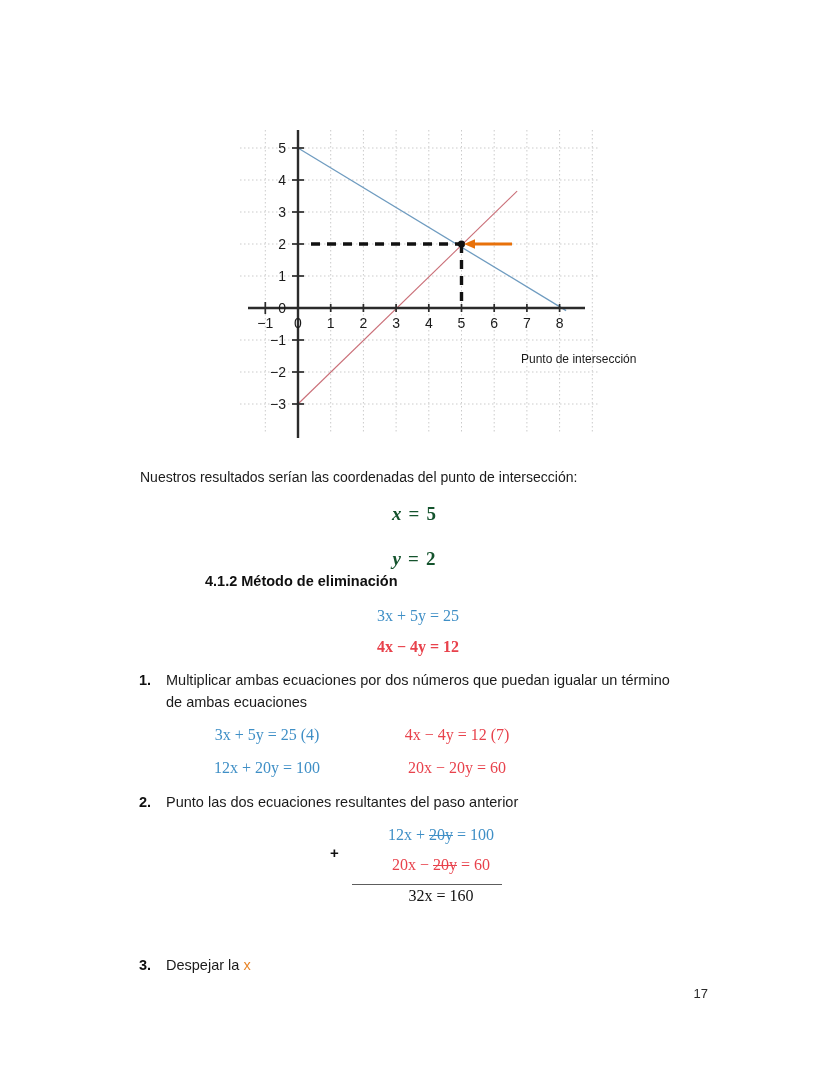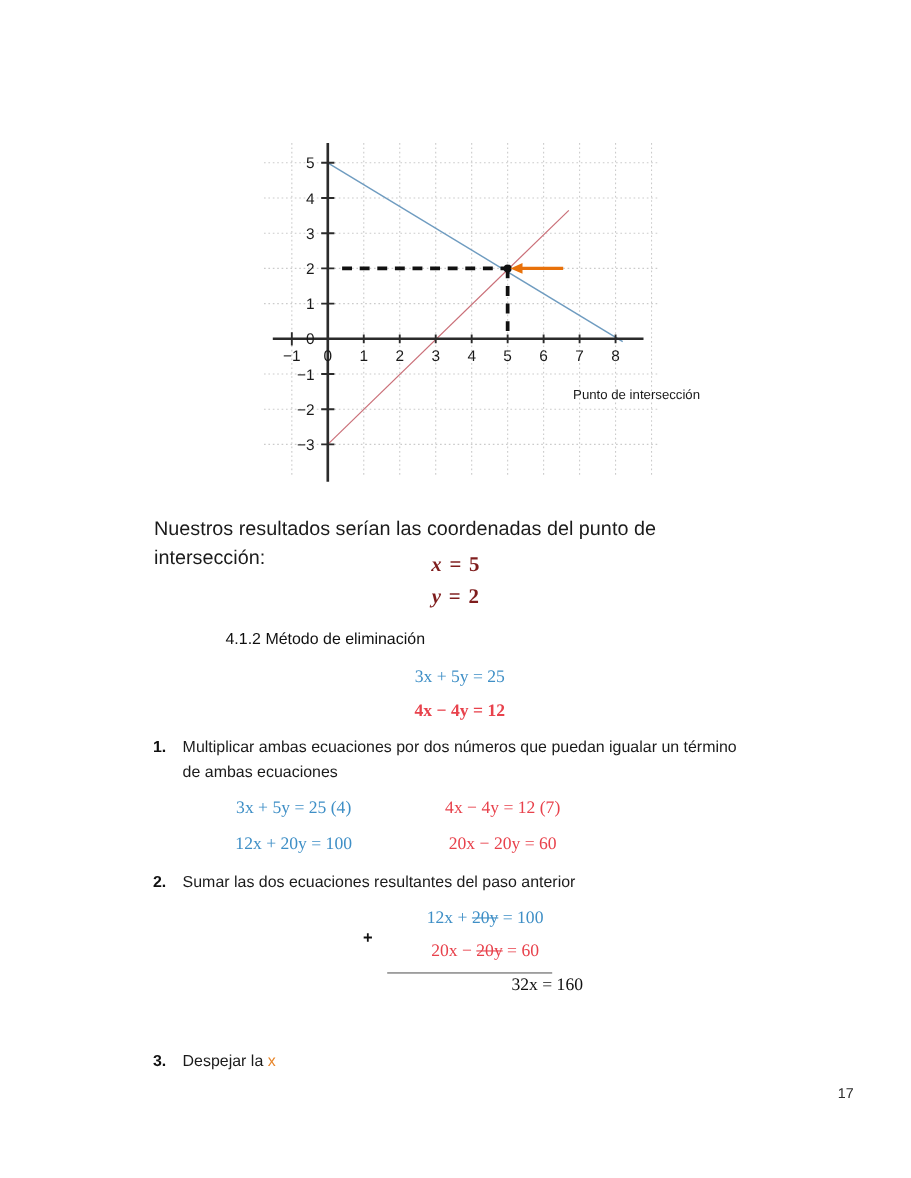--- a/index.html
+++ b/index.html
@@ -38,52 +38,52 @@
     top: 230px;
     font-size: 12px;
     color: #1a1a1a;
     font-family: "Liberation Sans", sans-serif;
     white-space: nowrap;
   }
 
   
   .para {
     position: absolute;
-    font-size: 18px;
+    font-size: 14px;
     line-height: 1.5;
     color: #1b1b1b;
     font-family: "Liberation Sans", sans-serif;
   }
 
   .intro-para {
     left: 140px;
     top: 467px;
     width: 560px;
   }
 
   .eq-display {
     position: absolute;
     width: 828px;
     left: 0;
     text-align: center;
     font-family: "Liberation Serif", serif;
     font-weight: bold;
     font-size: 19px;
-    color: #7f1d1d;
+    color: #14532d;
   }
   .eq-x { top: 503px; }
-  .eq-y { top: 532px; }
+  .eq-y { top: 548px; }
   .eq-display .var { font-style: italic; }
 
   .section-head {
     position: absolute;
     left: 205px;
     top: 573px;
     font-size: 14.5px;
-    font-weight: normal;
+    font-weight: bold;
     color: #101010;
     font-family: "Liberation Sans", sans-serif;
   }
 
   .math {
     font-family: "Liberation Serif", serif;
     font-size: 16px;
   }
   .blue { color: #3f8fc6; }
   .red  { color: #e8424c; }
@@ -160,34 +160,34 @@
     padding-left: 22px;
     line-height: 1.9;
   }
   .sum-rule {
     margin: 3px 0 2px 22px;
     height: 1px;
     background: #5d5d5d;
     width: 150px;
   }
   .sum-result {
-    text-align: right;
+    text-align: center;
     padding-left: 22px;
     font-family: "Liberation Serif", serif;
     font-size: 16px;
     color: #111;
   }
 
   .page-number {
     position: absolute;
     left: 0;
     top: 986px;
     width: 828px;
     text-align: right;
-    padding-right: 52px;
+    padding-right: 120px;
     box-sizing: border-box;
     font-size: 13px;
     color: #2b2b2b;
     font-family: "Liberation Sans", sans-serif;
   }
 </style>
 </head>
 <body>
 
 <div class="page">
@@ -322,21 +322,21 @@
   <div class="eq-two-col eq-row-b">
     <div class="eq-col">
       <span class="math blue">12x + 20y = 100</span>
     </div>
     <div class="eq-col">
       <span class="math red">20x − 20y = 60</span>
     </div>
   </div>
 
   <div class="list-item list-num step2-num">2.</div>
-  <div class="list-item step2">Sumar las dos ecuaciones resultantes del paso anterior</div>
+  <div class="list-item step2">Punto las dos ecuaciones resultantes del paso anterior</div>
 
   <div class="sum-block">
     <div class="sum-plus">+</div>
 
     <div class="sum-line math blue">
       <span>12x + </span><span class="strike">20y</span><span> = 100</span>
     </div>
 
     <div class="sum-line math red">
       <span>20x − </span><span class="strike">20y</span><span> = 60</span>

